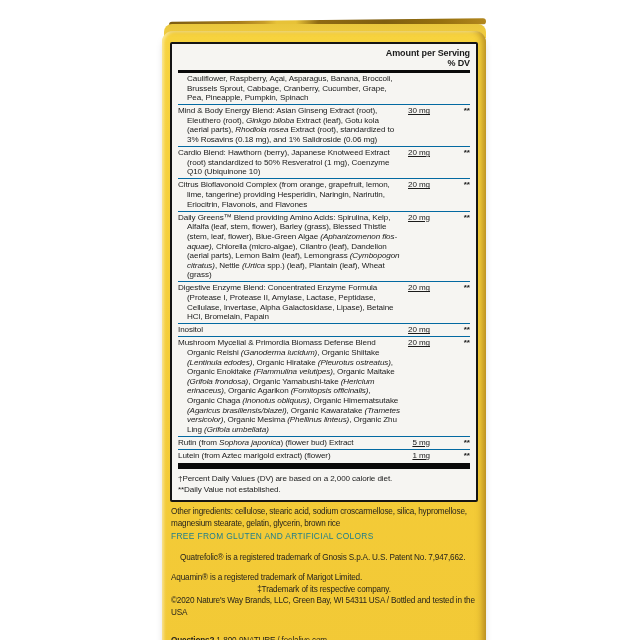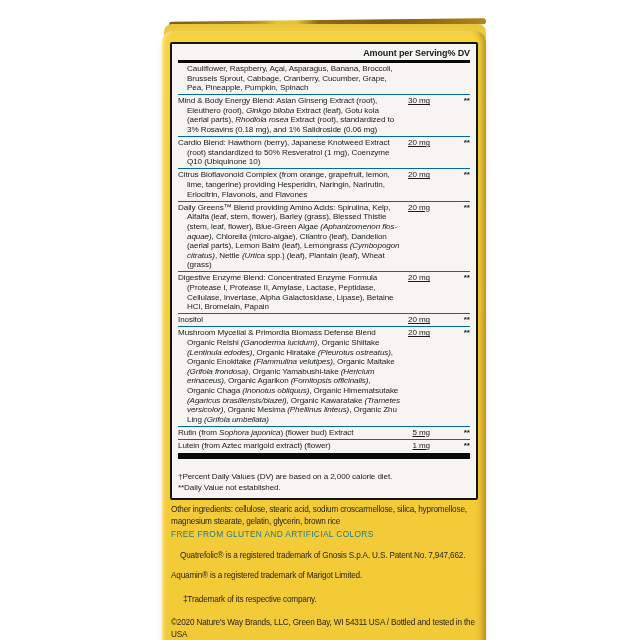--- a/index.html
+++ b/index.html
@@ -41,30 +41,31 @@
     border:2px solid #141414;
     border-radius:2px;
     padding:2px 6px 4px 6px;
     color:#1b1b1b;
   }
   .panel-header{
     display:flex;justify-content:flex-end;align-items:flex-end;
     font-weight:bold;font-size:9px;letter-spacing:-0.1px;
     padding:2px 0 2px 0;
     border-bottom:3.5px solid #0a0a0a;
+    flex-direction:column;
   }
   .rows{font-size:8.1px;line-height:9.6px;letter-spacing:-0.1px;}
   .row{display:flex;align-items:flex-start;padding:1px 0 1.5px 0;}
   .row + .row{border-top:1px solid #0369a1;}
   .row-text{flex:1;padding-left:9px;text-indent:-9px;}
   .row-text.cont{text-indent:0;}
   .row-amt{width:30px;text-align:right;white-space:nowrap;text-decoration:underline;}
   .row-dv{width:40px;text-align:right;font-weight:bold;letter-spacing:0;}
   .thick-bar{height:6px;background:#0a0a0a;margin-top:1px;}
-  .footnotes{font-size:8.1px;line-height:10.6px;letter-spacing:-0.1px;padding:13px 0 1px 0;}
+  .footnotes{font-size:8.1px;line-height:10.6px;letter-spacing:-0.1px;padding:5px 0 1px 0;}
 
   
   .below{
     padding:4px 1px 0 1px;
     font-size:8.2px;line-height:11.4px;letter-spacing:-0.18px;
     color:#27241c;
   }
   .below p{margin:0 0 2.5px 0;}
   .free-from{
     color:var(--teal,#1E7D8D);
@@ -147,20 +148,20 @@
           <div>**Daily Value not established.</div>
         </div>
     </div>
 
     <div class="below">
       <p>Other ingredients: cellulose, stearic acid, sodium croscarmellose, silica, hypromellose, magnesium stearate, gelatin, glycerin, brown rice</p>
       <p class="free-from">FREE FROM GLUTEN AND ARTIFICIAL COLORS</p>
       <div id="tm-lines">
           <p style="margin: 9px;">Quatrefolic® is a registered trademark of Gnosis S.p.A. U.S. Patent No. 7,947,662.</p>
           <p style="margin: 0px;">Aquamin® is a registered trademark of Marigot Limited.</p>
-          <p style="margin: 12px;">‡Trademark of its respective company.</p>
+          <p style="margin: 0px; text-align: center;">‡Trademark of its respective company.</p>
         </div>
       <p style="margin-bottom:17px;">©2020 Nature's Way Brands, LLC, Green Bay, WI 54311 USA / Bottled and tested in the USA</p>
       <p class="questions"><b>Questions?</b><span> 1-800-9NATURE / feelalive.com</span></p>
     </div>
 
   </div>
 </div>
 
 </body></html>

